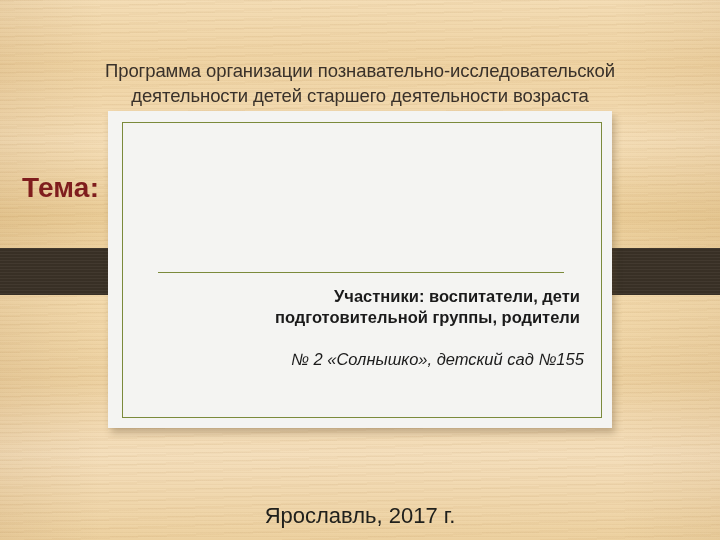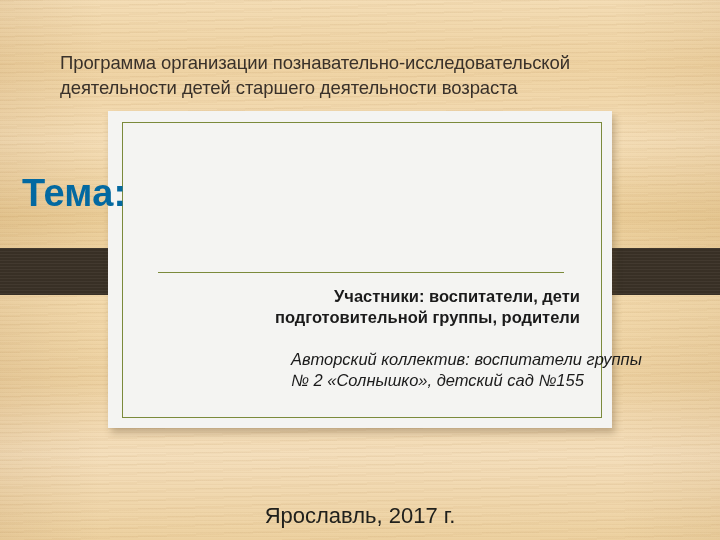--- a/index.html
+++ b/index.html
@@ -110,37 +110,37 @@
     top: 11px;
     right: 10px;
     bottom: 10px;
     border: 1px solid #7b8a3b;
   }
 
   
   #deck-title {
     position: absolute;
     left: 60px;
-    top: 50px;
+    top: 58px;
     width: 600px;
-    text-align: left;
+    text-align: center;
     font-size: 18.5px;
     line-height: 25px;
     color: #39312a;
     letter-spacing: -0.1px;
     z-index: 6;
   }
 
   #topic-label {
     position: absolute;
     left: 22px;
     top: 172px;
-    font-size: 38px;
+    font-size: 28px;
     font-weight: bold;
-    color: #0369a1;
+    color: #7f1d1d;
     letter-spacing: 0.2px;
     z-index: 7;
   }
 
   #divider {
     position: absolute;
     left: 158px;
     top: 272px;
     width: 406px;
     height: 1px;
@@ -225,20 +225,19 @@
   <div id="topic-label">Тема:</div>
 
   <div id="divider"></div>
 
   <div id="participants">
     <div>Участники: воспитатели, дети</div>
     <div>подготовительной группы, родители</div>
   </div>
 
   <div id="authors-block">
-    <div>Авторский коллектив:   воспитатели группы</div>
     <div class="line2">№ 2 «Солнышко», детский сад №155</div>
   </div>
 
 
   <div id="place-year">Ярославль, 2017 г.</div>
 
 </div>
 
 </body></html>

